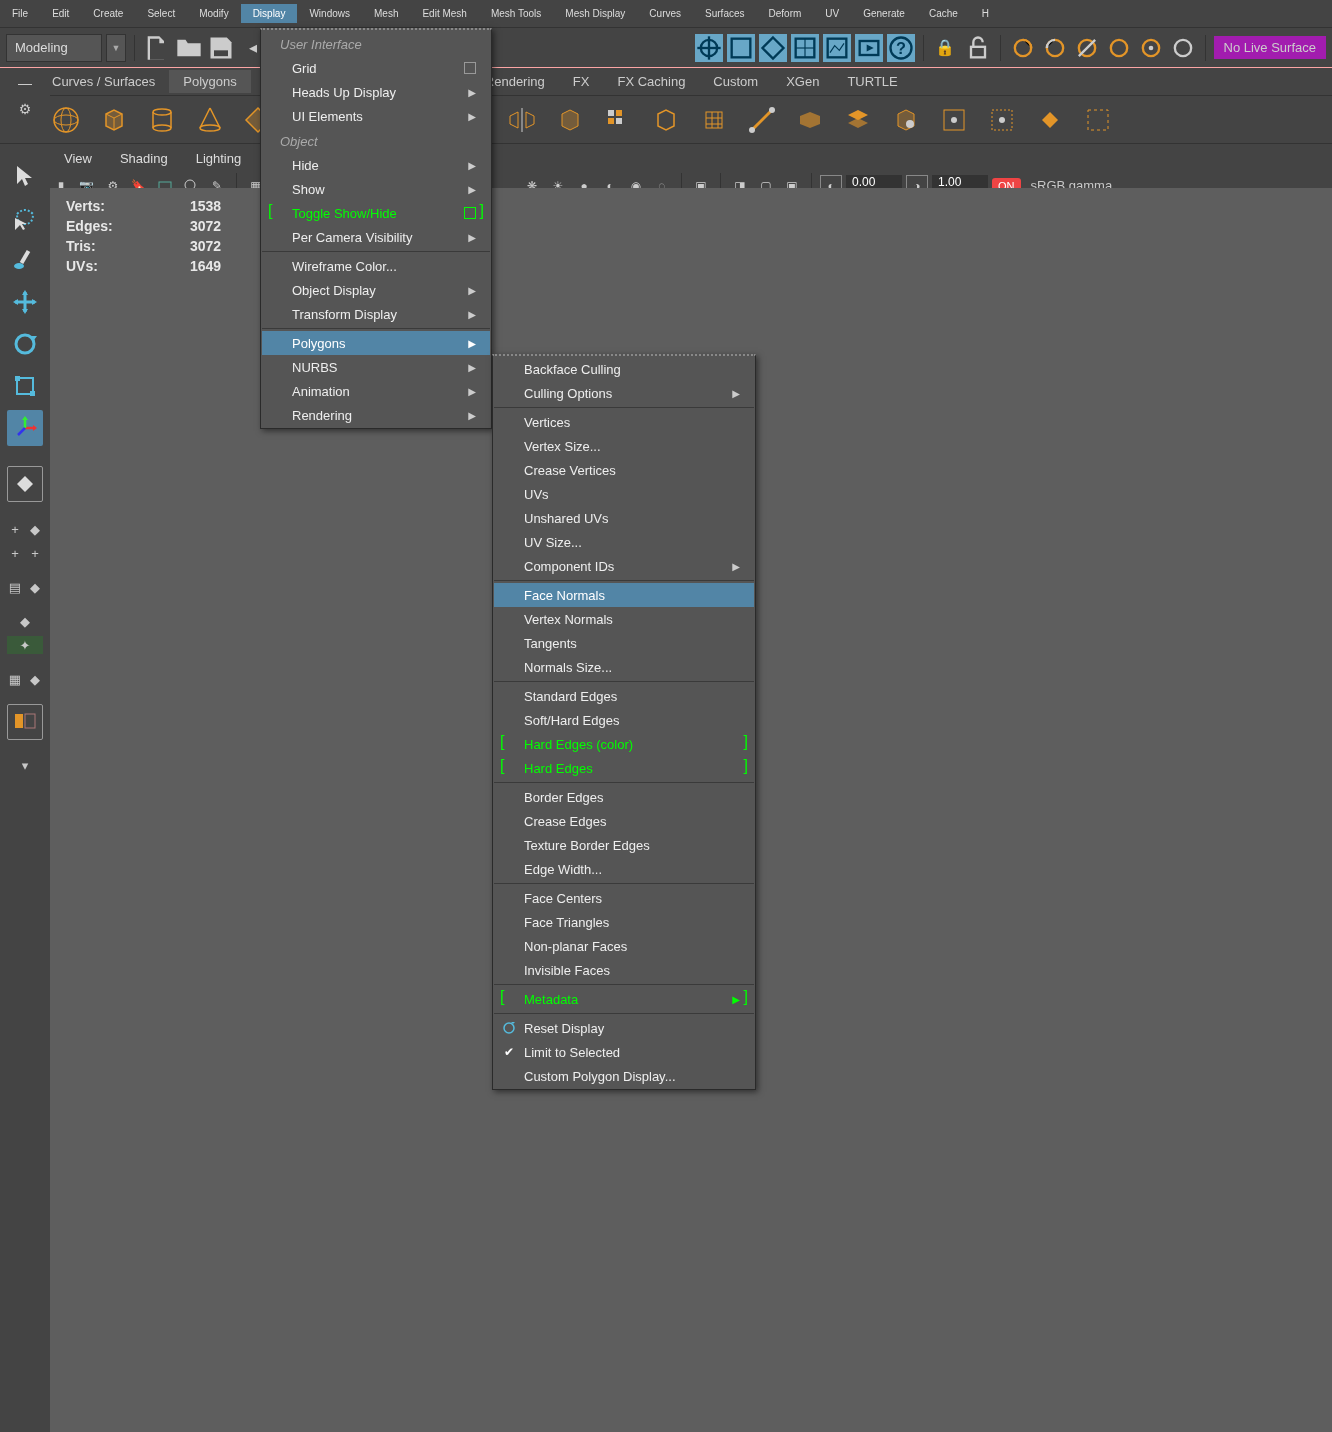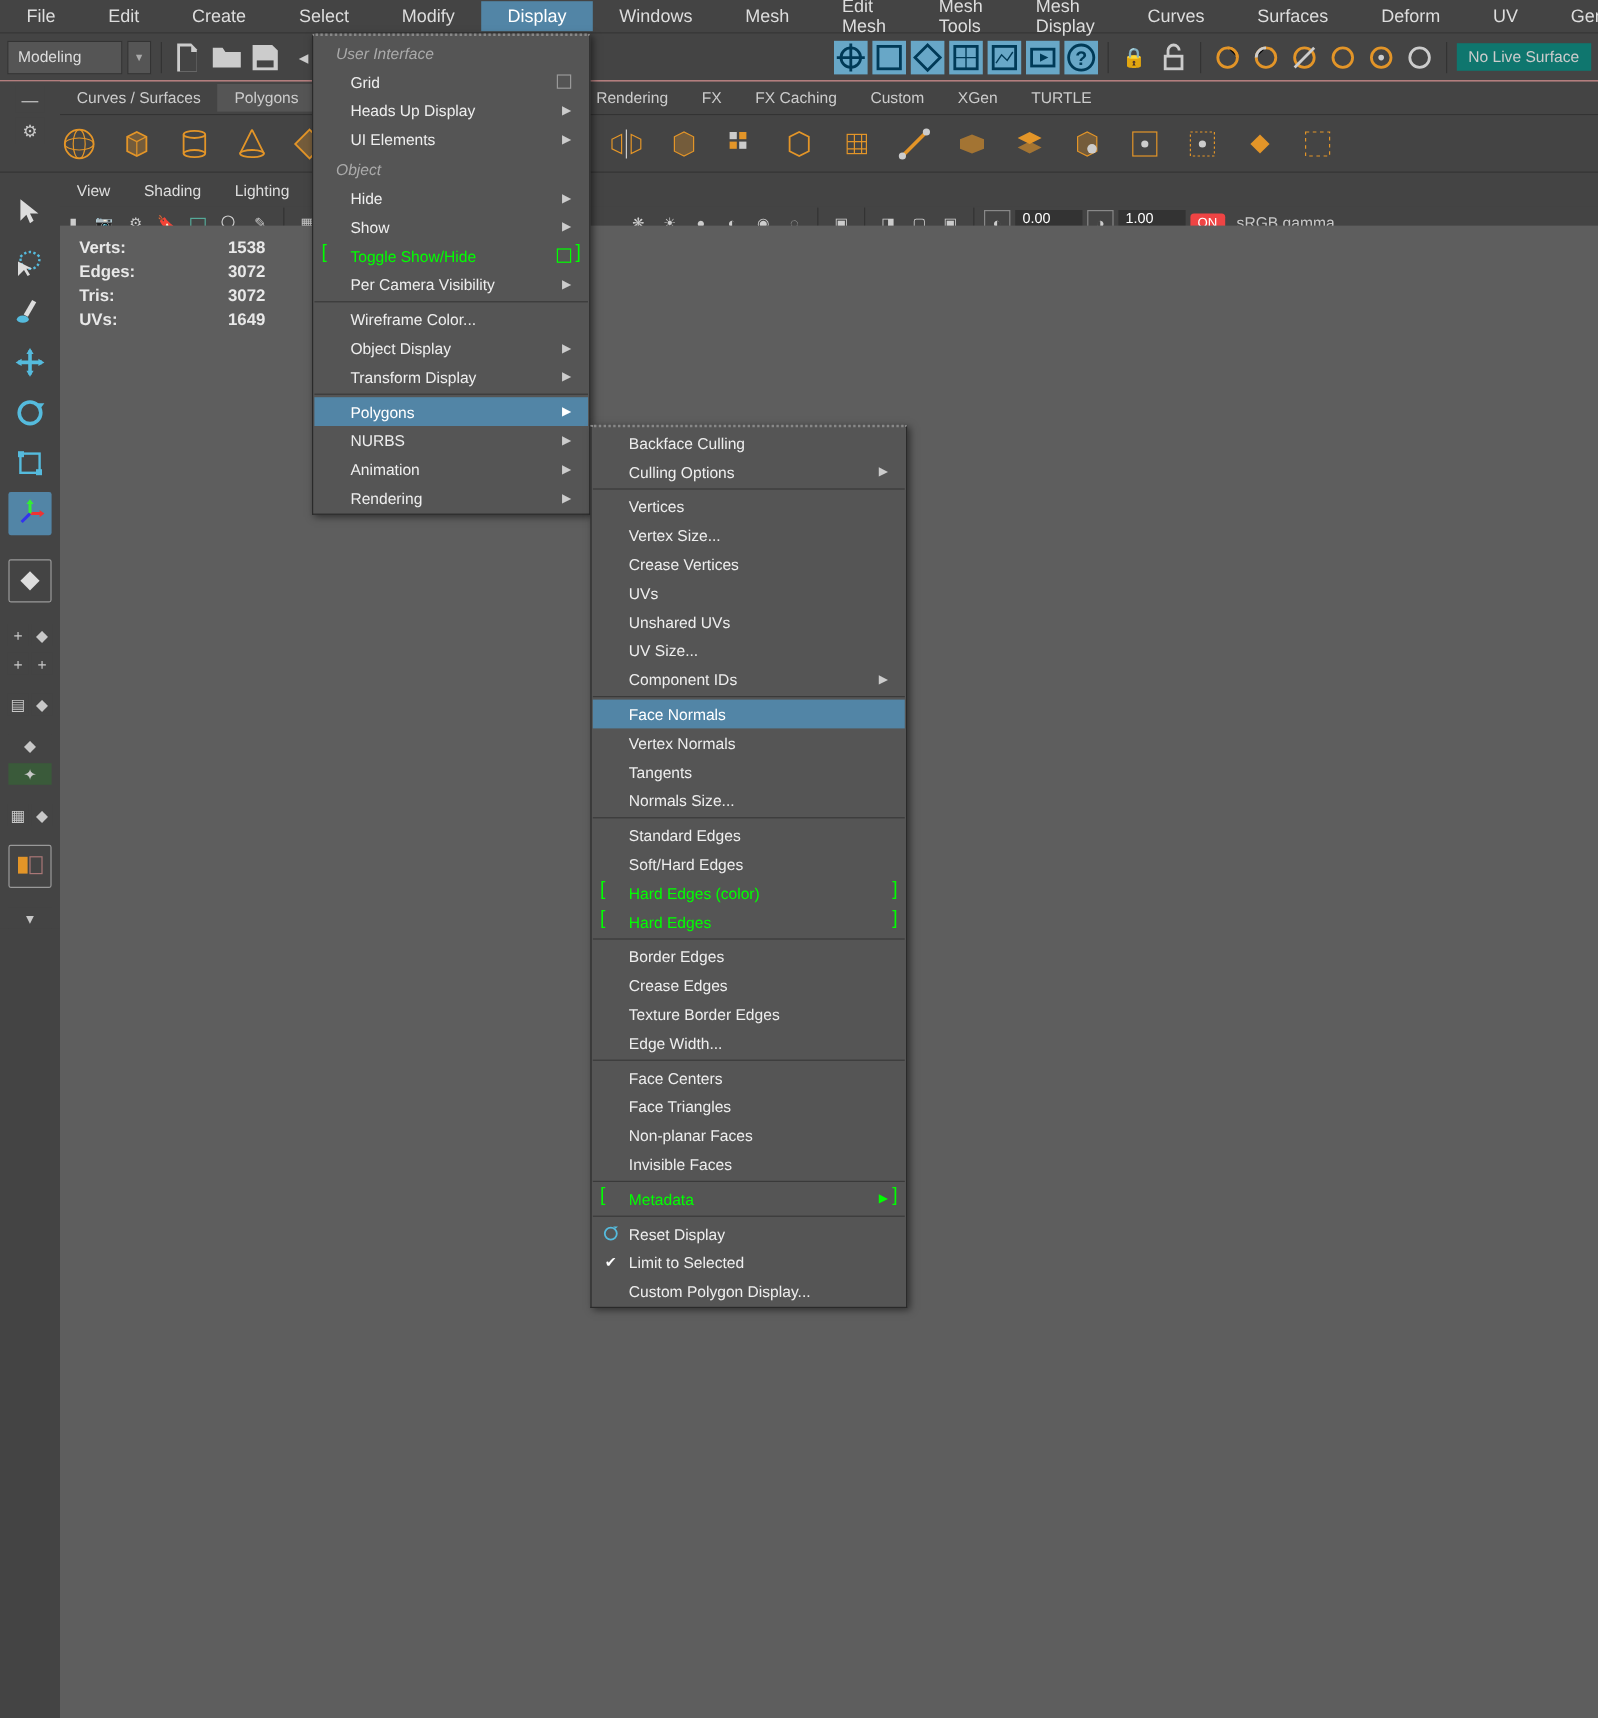--- a/index.html
+++ b/index.html
@@ -1,27 +1,27 @@
 <!DOCTYPE html>
 <html><head>
 <meta charset="utf-8">
 <style>
 * { margin: 0; padding: 0; box-sizing: border-box; font-family: 'Segoe UI', Arial, sans-serif; user-select: none; }
 body { background: #444444; color: #c8c8c8; font-size: 13px; width: 1332px; height: 1432px; overflow: hidden; position: relative; }
 .menubar { display: flex; align-items: center; background: #444444; height: 28px; border-bottom: 1px solid #333; }
-.menubar-item { padding: 4px 22px; cursor: pointer; color: #ddd; font-size: 15px; }
+.menubar-item { padding: 4px 12px; cursor: pointer; color: #ddd; font-size: 10px; }
 .menubar-item.active { background: #5285a6; color: #fff; }
 .toolbar1 { display: flex; align-items: center; background: #444444; height: 40px; padding: 0 6px; gap: 4px; border-bottom: 1px solid #fca5a5; }
 .mode-select { display: flex; align-items: center; background: #555; border: 1px solid #333; padding: 0 8px; height: 28px; width: 96px; color: #ddd; font-size: 13px; justify-content: space-between; }
 .mode-dd { background: #555; width: 20px; height: 28px; border: 1px solid #333; display: flex; align-items: center; justify-content: center; color: #aaa; font-size: 9px; }
 .vsep { width: 1px; height: 26px; background: #333; margin: 0 4px; }
 .tool-icon { width: 28px; height: 28px; display: flex; align-items: center; justify-content: center; color: #ccc; font-size: 16px; }
 .tool-icon.hl { background: #68a7c7; }
-.live-surf { background: #0f766e; padding: 4px 10px; color: #ccc; font-size: 13px; margin-left: auto; }
-.shelf-tabs { display: flex; align-items: center; background: #444444; height: 28px; padding-left: 50px; border-bottom: 1px solid #333; gap: 0; }
+.live-surf { background: #a21caf; padding: 4px 10px; color: #ccc; font-size: 13px; margin-left: auto; }
+.shelf-tabs { display: flex; align-items: center; background: #444444; height: 28px; padding-left: 38px; border-bottom: 1px solid #333; gap: 0; }
 .shelf-tab { padding: 4px 14px; color: #ccc; font-size: 13px; }
 .shelf-tab.active { background: #555; }
 .shelf-icons { display: flex; align-items: center; background: #444444; height: 48px; padding-left: 50px; gap: 16px; border-bottom: 1px solid #333; }
 .shelf-icon { width: 32px; height: 32px; display: flex; align-items: center; justify-content: center; }
 .shelf-icon svg { width: 32px; height: 32px; }
 .panel-toolbar { display: flex; align-items: center; background: #444444; height: 28px; padding-left: 50px; gap: 0; }
 .panel-tab { padding: 4px 14px; color: #ddd; font-size: 13px; }
 .panel-icons { display: flex; align-items: center; background: #444444; height: 28px; padding-left: 50px; gap: 4px; border-bottom: 1px solid #333; }
 .mini-icon { width: 22px; height: 22px; display: flex; align-items: center; justify-content: center; color: #ccc; font-size: 12px; }
 .num-in { background: #333; color: #fff; width: 56px; height: 22px; padding: 0 6px; font-size: 12px; }

